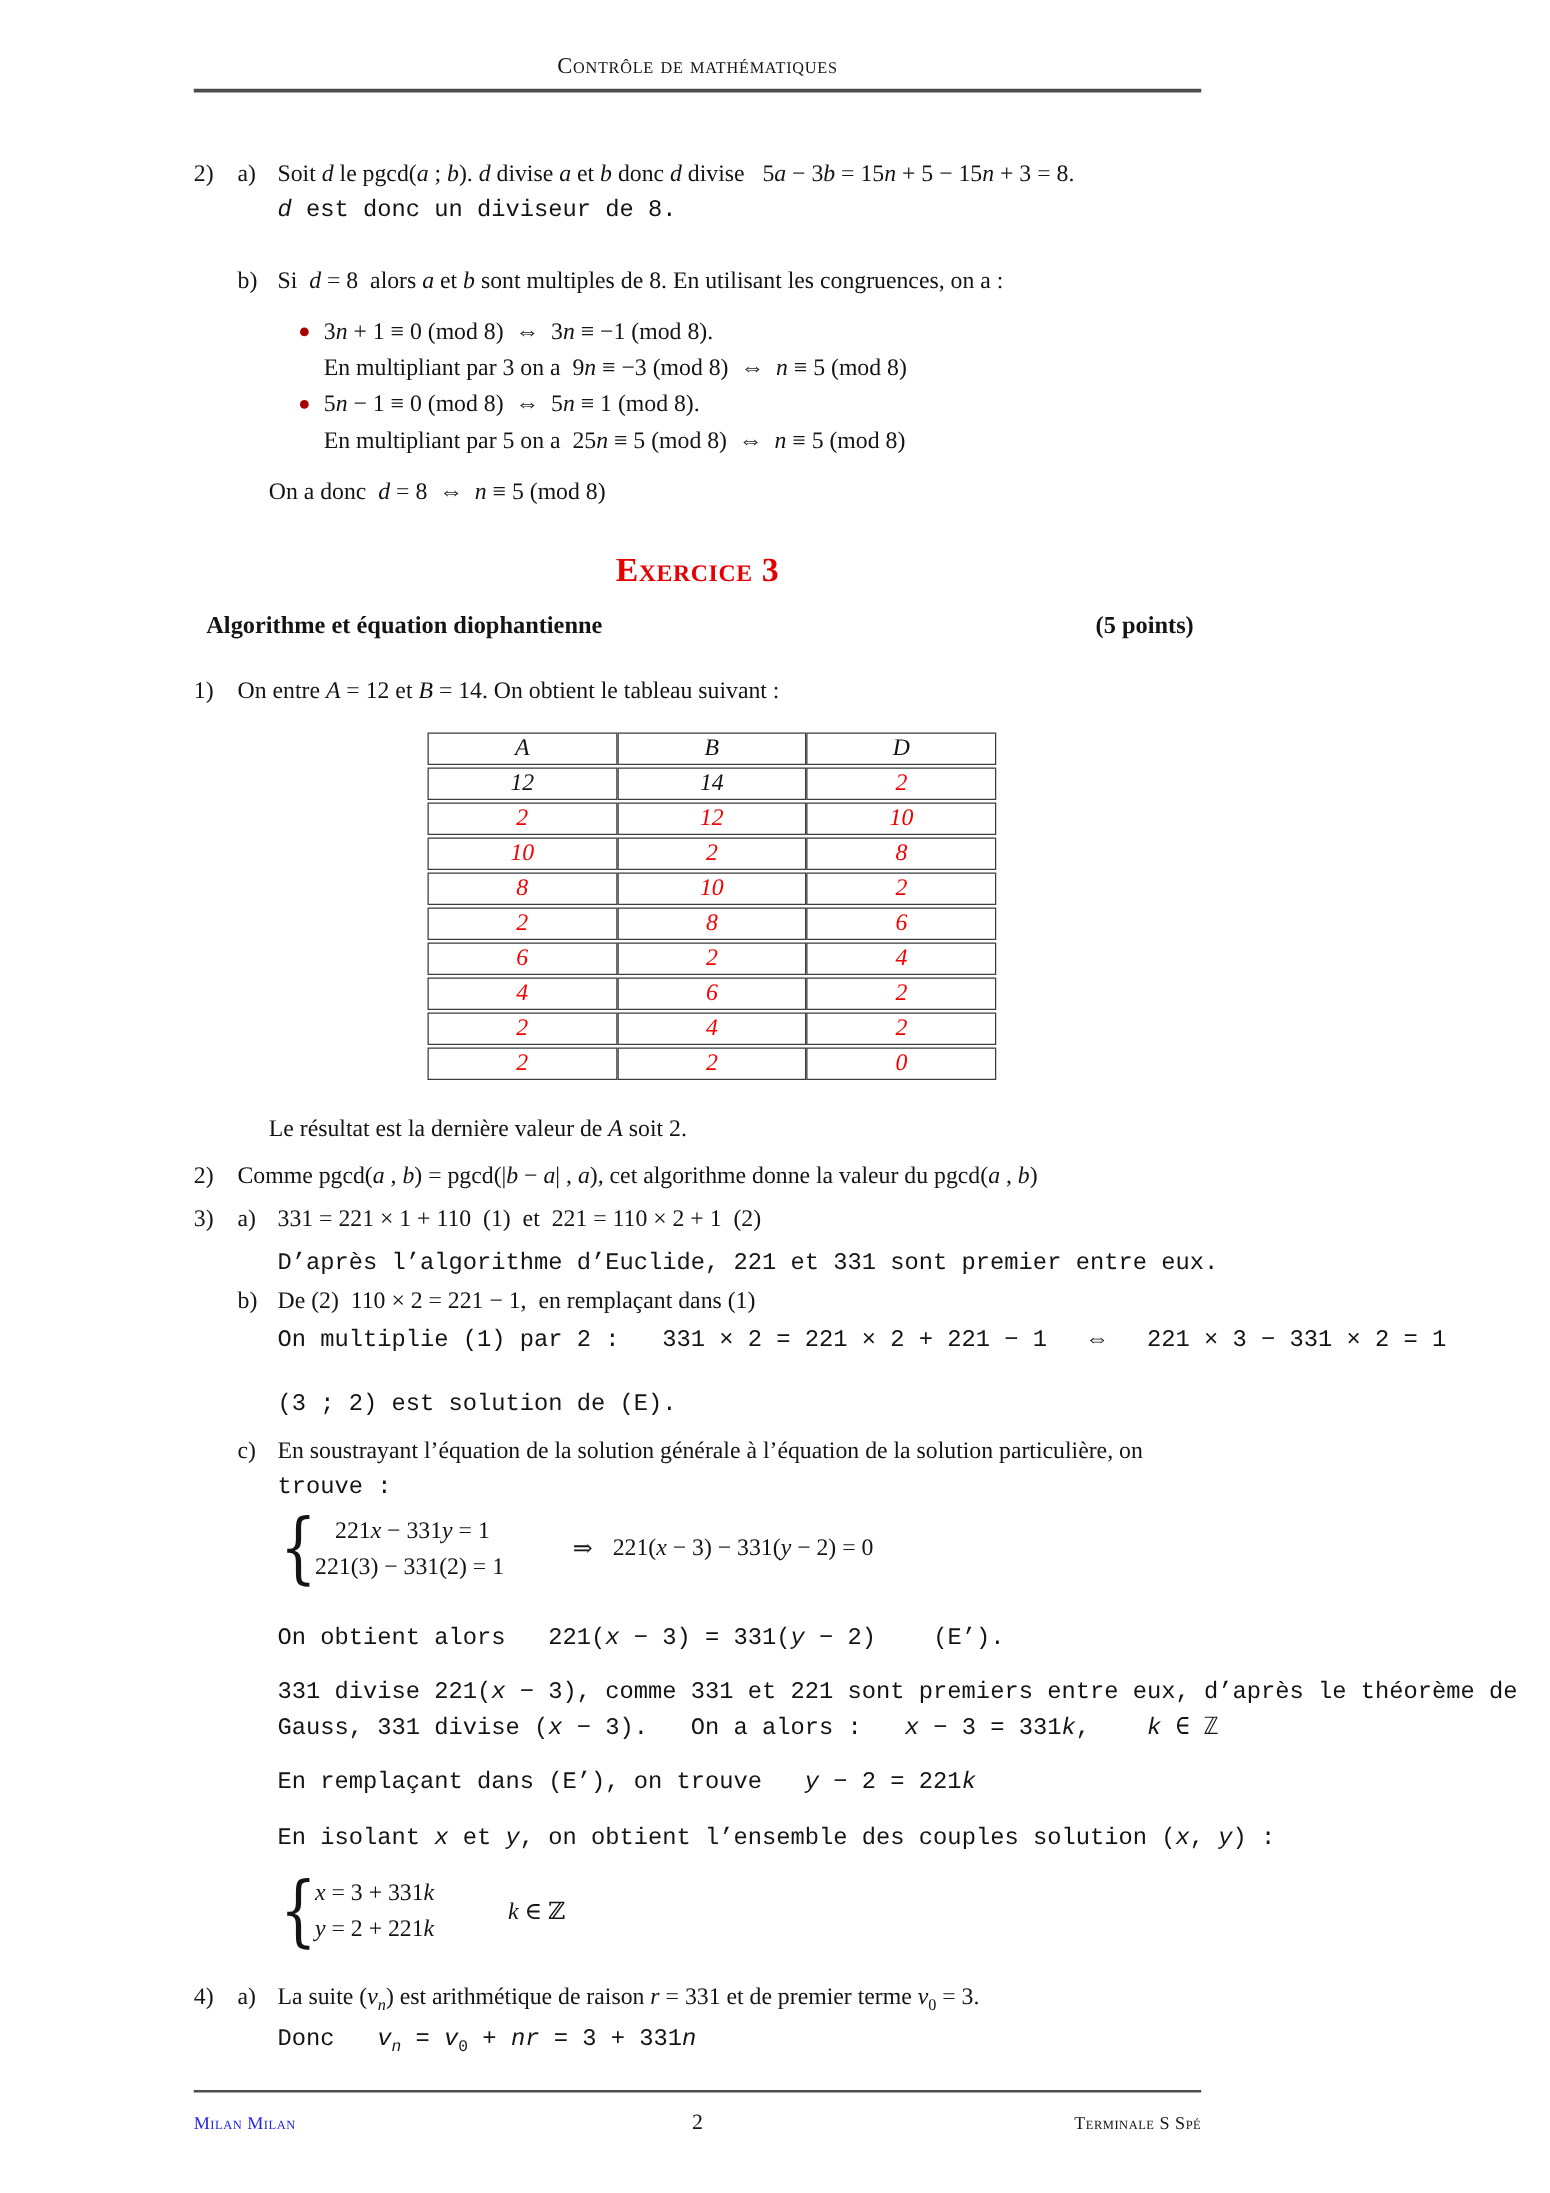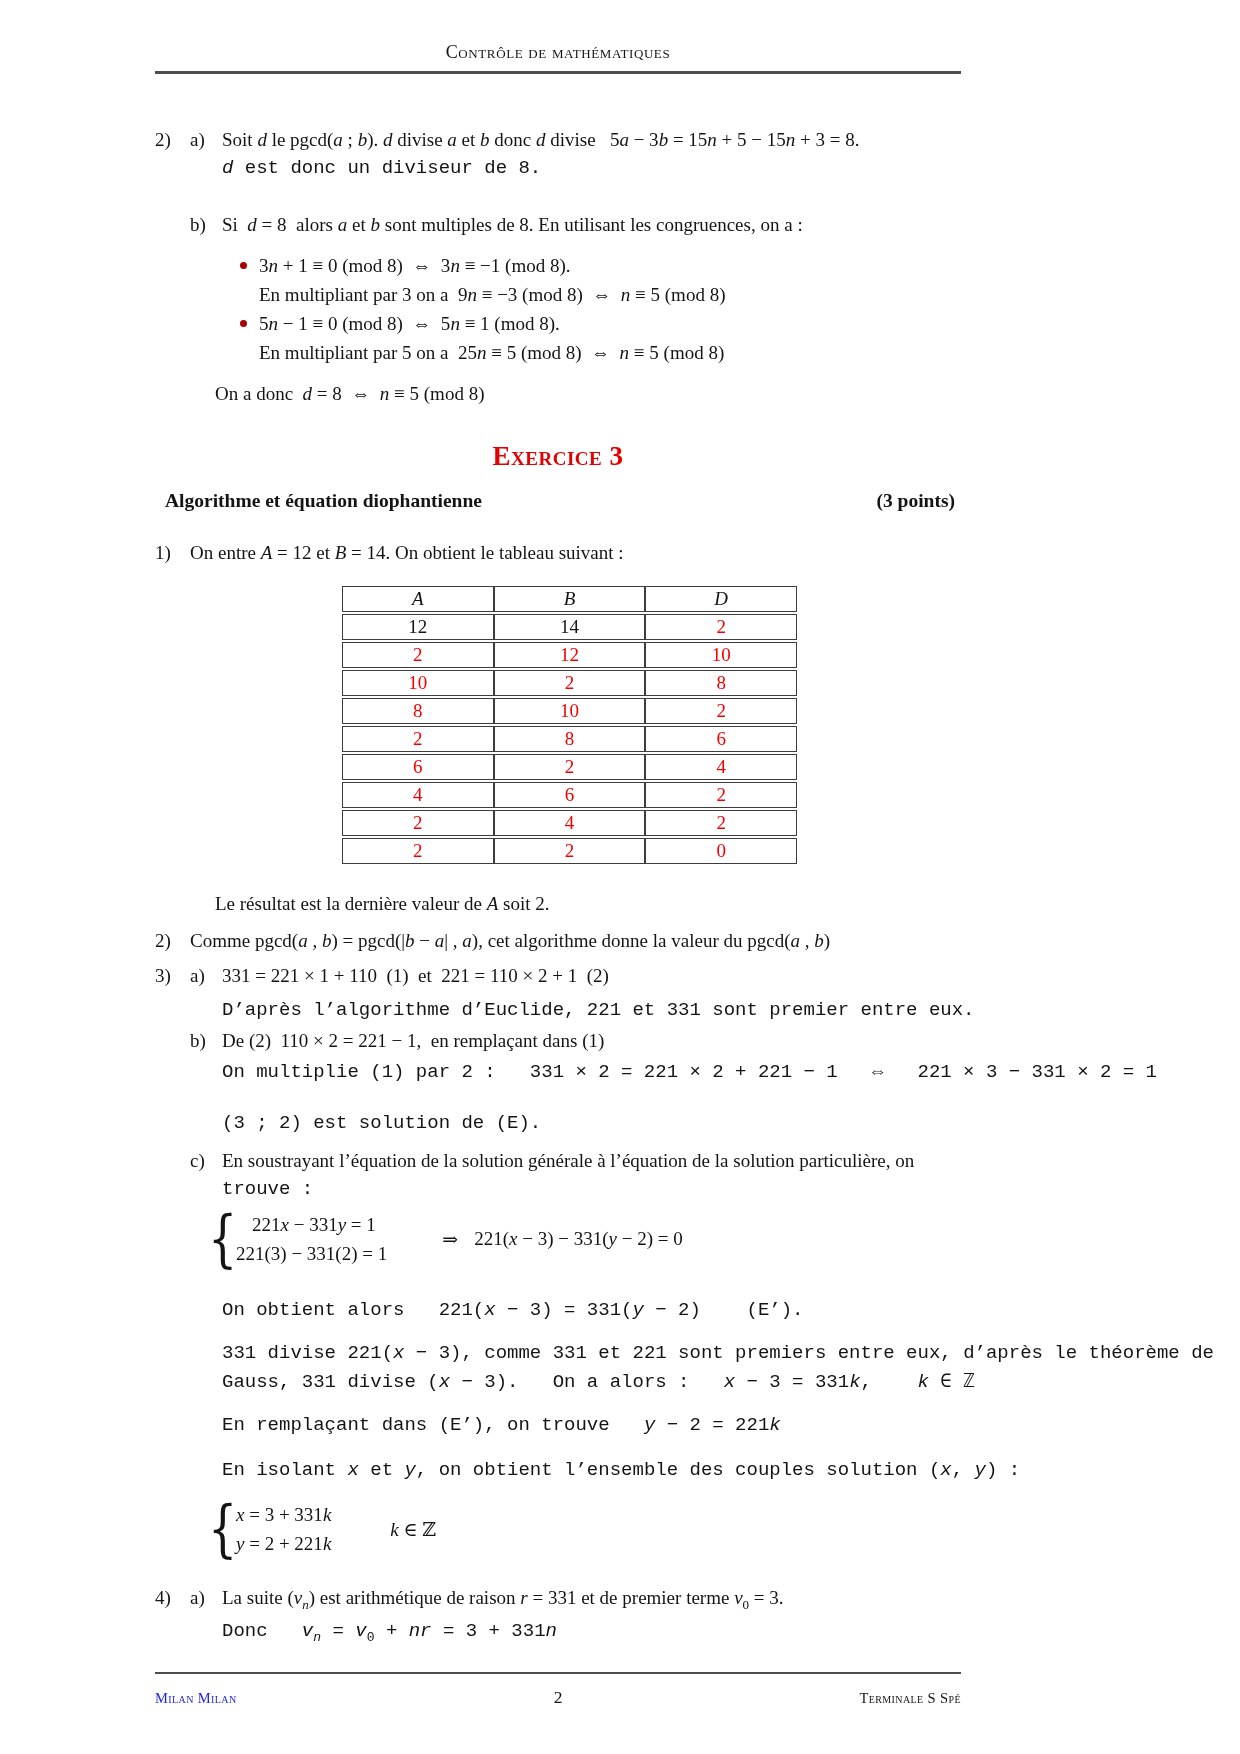--- a/index.html
+++ b/index.html
@@ -33,24 +33,24 @@
   .ex-title{font-variant:small-caps;font-weight:bold;font-size:27px;color:var(--accent-red,#e60000);letter-spacing:0.5px;}
   .ex-rule{flex:1;height:4px;background:var(--accent-red,#e60000);margin-left:38px;margin-top:3px;border-radius:2px;align-self:center;}
   .ex-subtitle{position:absolute;top:487px;left:165px;width:790px;display:flex;justify-content:space-between;
                font-weight:bold;font-size:19.5px;line-height:28px;}
   
   .gcd-table{position:absolute;left:342px;top:584px;width:455px;table-layout:fixed;
              border-collapse:separate;border-spacing:0 2px;font-size:19px;}
   .gcd-table th,.gcd-table td{border:1.4px solid #3d3d3d;height:24px;line-height:24px;padding:0;
              text-align:center;vertical-align:middle;font-weight:normal;}
   .gcd-table th{font-style:italic;}
-  .gcd-table td{color:var(--table-red,#f40000);}
+  .gcd-table td{color:var(--table-red,#f40000);font-style:italic;}
   .gcd-table td.c-black{color:var(--text-black,#141414);}
   
-  .sys{position:absolute;left:210px;display:flex;align-items:center;}
+  .sys{position:absolute;left:226px;display:flex;align-items:center;}
   .sys-body{position:relative;padding-left:26px;}
   .sys-body::before{content:"{";position:absolute;left:-2px;top:50%;
         transform:translateY(-52%) scaleY(1.35);font-size:46px;font-weight:300;
         font-family:"DejaVu Serif",serif;color:var(--text-black,#141414);}
   .ind16{padding-left:16px;}
   .sys-side{display:flex;align-items:center;margin-left:55px;gap:16px;font-size:19px;white-space:pre;}
   .sys-side2{margin-left:59px;}
   
   .footer-row{position:absolute;top:1686px;left:155px;width:806px;display:grid;
               grid-template-columns:1fr auto 1fr;align-items:baseline;font-size:14.5px;line-height:22px;}
@@ -98,21 +98,21 @@
       <span class="t">On a donc  <i>d</i> = 8  ⇔  <i>n</i> ≡ 5 (mod 8)</span>
     </div>
   </div>
 
   <div class="ex-heading">
     <span class="ex-title">Exercice 3</span>
     <span class="ex-rule"></span>
   </div>
   <div class="ex-subtitle">
     <span>Algorithme et équation diophantienne</span>
-    <span>(3 points)</span>
+    <span>(5 points)</span>
   </div>
 
   <div class="block" style="top:538px">
     <div class="line">
       <span class="num">1)</span>
       <span class="t">On entre <i>A</i> = 12 et <i>B</i> = 14. On obtient le tableau suivant :</span>
     </div>
   </div>
 
   <table class="gcd-table">

